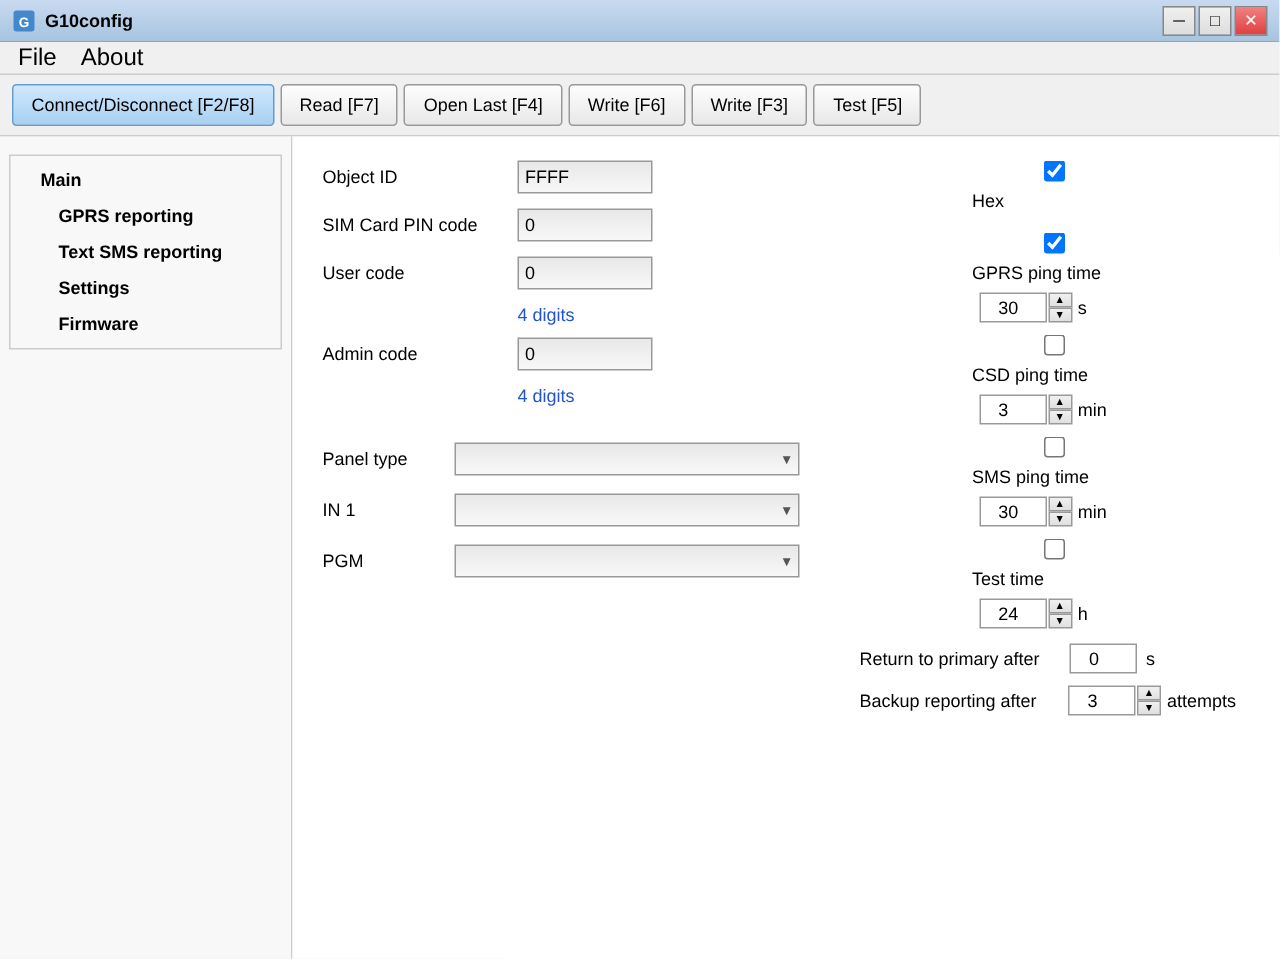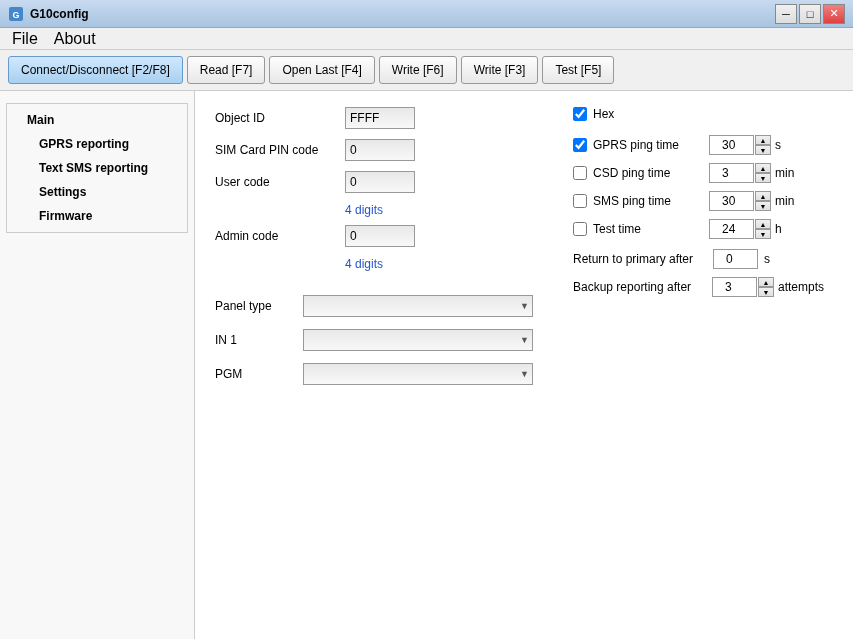--- a/index.html
+++ b/index.html
@@ -140,41 +140,42 @@
       display: flex;
       align-items: center;
       margin-bottom: 10px;
     }
     .field-label {
       width: 130px;
       font-size: 12px;
       flex-shrink: 0;
     }
     .field-input {
-      width: 70px;
+      width: 90px;
       height: 22px;
       border: 1px solid #999;
       background: linear-gradient(to bottom, #e8e8e8, #f8f8f8);
       padding: 0 4px;
       font-size: 12px;
     }
     .hint-text {
       font-size: 12px;
       color: #2255cc;
       margin-top: 1px;
       margin-left: 130px;
       margin-bottom: 8px;
     }
 
     
     .check-row {
       display: flex;
       align-items: center;
       margin-bottom: 8px;
       gap: 6px;
+      flex-direction: column;
     }
     .check-row input[type="checkbox"] {
       width: 14px;
       height: 14px;
     }
     .check-label {
       font-size: 12px;
       width: 110px;
     }
     .spin-input {

